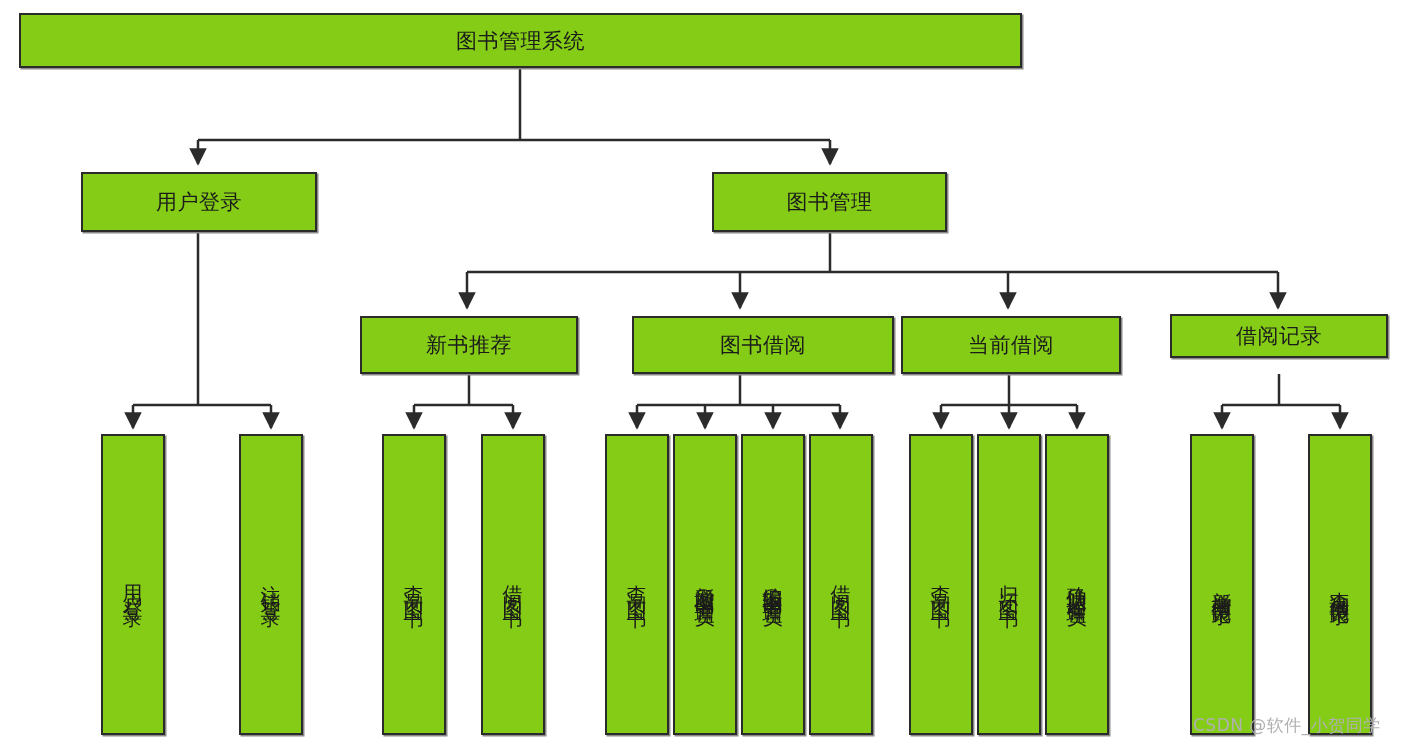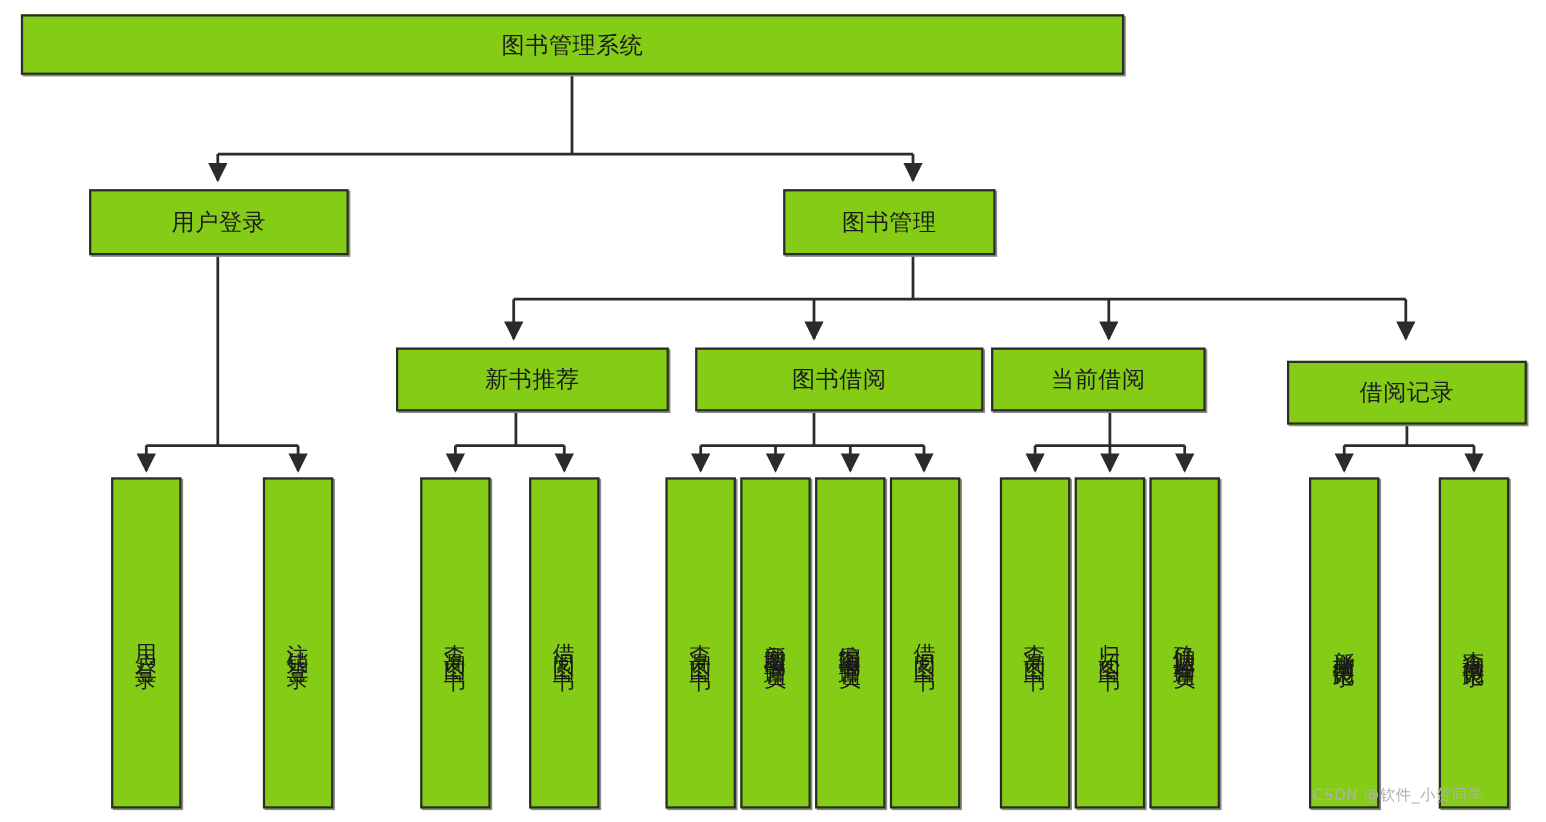--- a/index.html
+++ b/index.html
@@ -60,21 +60,21 @@
     left: 0;
     top: 0;
     width: 1405px;
     height: 747px;
     pointer-events: none;
   }
   #watermark {
     position: absolute;
     left: 1193px;
     top: 714px;
-    font-size: 14px;
+    font-size: 17px;
     color: #b0b0b0;
     white-space: nowrap;
     letter-spacing: 0.5px;
   }
 </style>
 </head>
 <body>
 
 <div id="diagram-root">
 
@@ -128,34 +128,34 @@
     </g>
   </svg>
 
   <div class="node-box" style="left:19px; top:13px; width:1003px; height:55px;">
     <span class="node-label-h">图书管理系统</span>
   </div>
 
   <div class="node-box" style="left:81px; top:172px; width:236px; height:60px;">
     <span class="node-label-h">用户登录</span>
   </div>
-  <div class="node-box" style="left:712px; top:172px; width:193px; height:60px;">
+  <div class="node-box" style="left:712px; top:172px; width:235px; height:60px;">
     <span class="node-label-h">图书管理</span>
   </div>
 
-  <div class="node-box" style="left:360px; top:316px; width:248px; height:58px;">
+  <div class="node-box" style="left:360px; top:316px; width:218px; height:58px;">
     <span class="node-label-h">新书推荐</span>
   </div>
   <div class="node-box" style="left:632px; top:316px; width:262px; height:58px;">
     <span class="node-label-h">图书借阅</span>
   </div>
-  <div class="node-box" style="left:901px; top:316px; width:195px; height:58px;">
+  <div class="node-box" style="left:901px; top:316px; width:220px; height:58px;">
     <span class="node-label-h">当前借阅</span>
   </div>
-  <div class="node-box" style="left:1170px; top:328px; width:218px; height:58px;">
+  <div class="node-box" style="left:1170px; top:314px; width:218px; height:44px;">
     <span class="node-label-h">借阅记录</span>
   </div>
 
   <div class="node-box leaf-short" style="left:101px; top:434px; width:64px; height:301px;">
     <span class="node-label-v">用户登录</span>
   </div>
   <div class="node-box leaf-short" style="left:239px; top:434px; width:64px; height:301px;">
     <span class="node-label-v">注销登录</span>
   </div>
 

